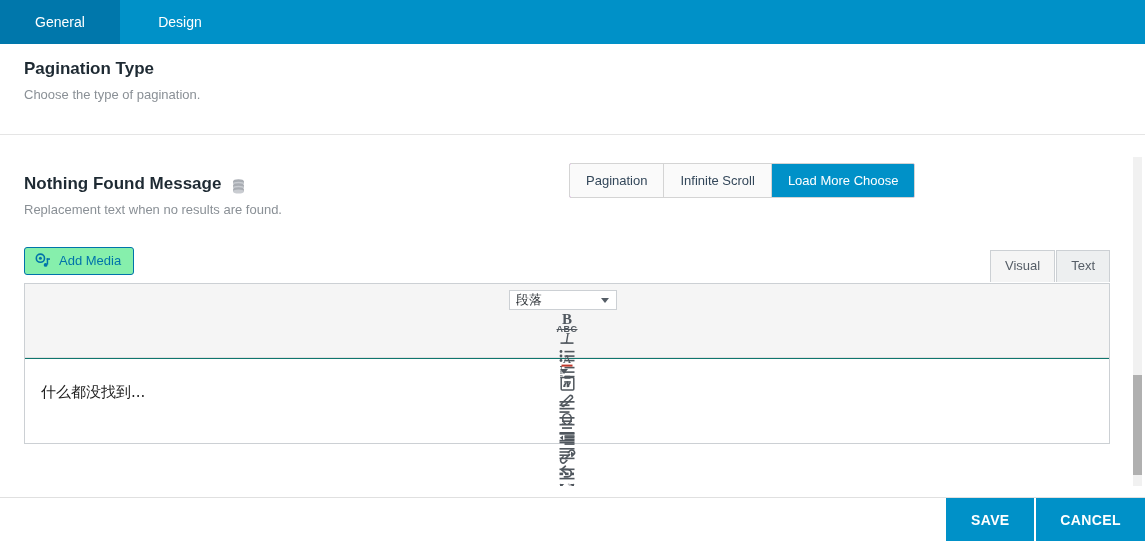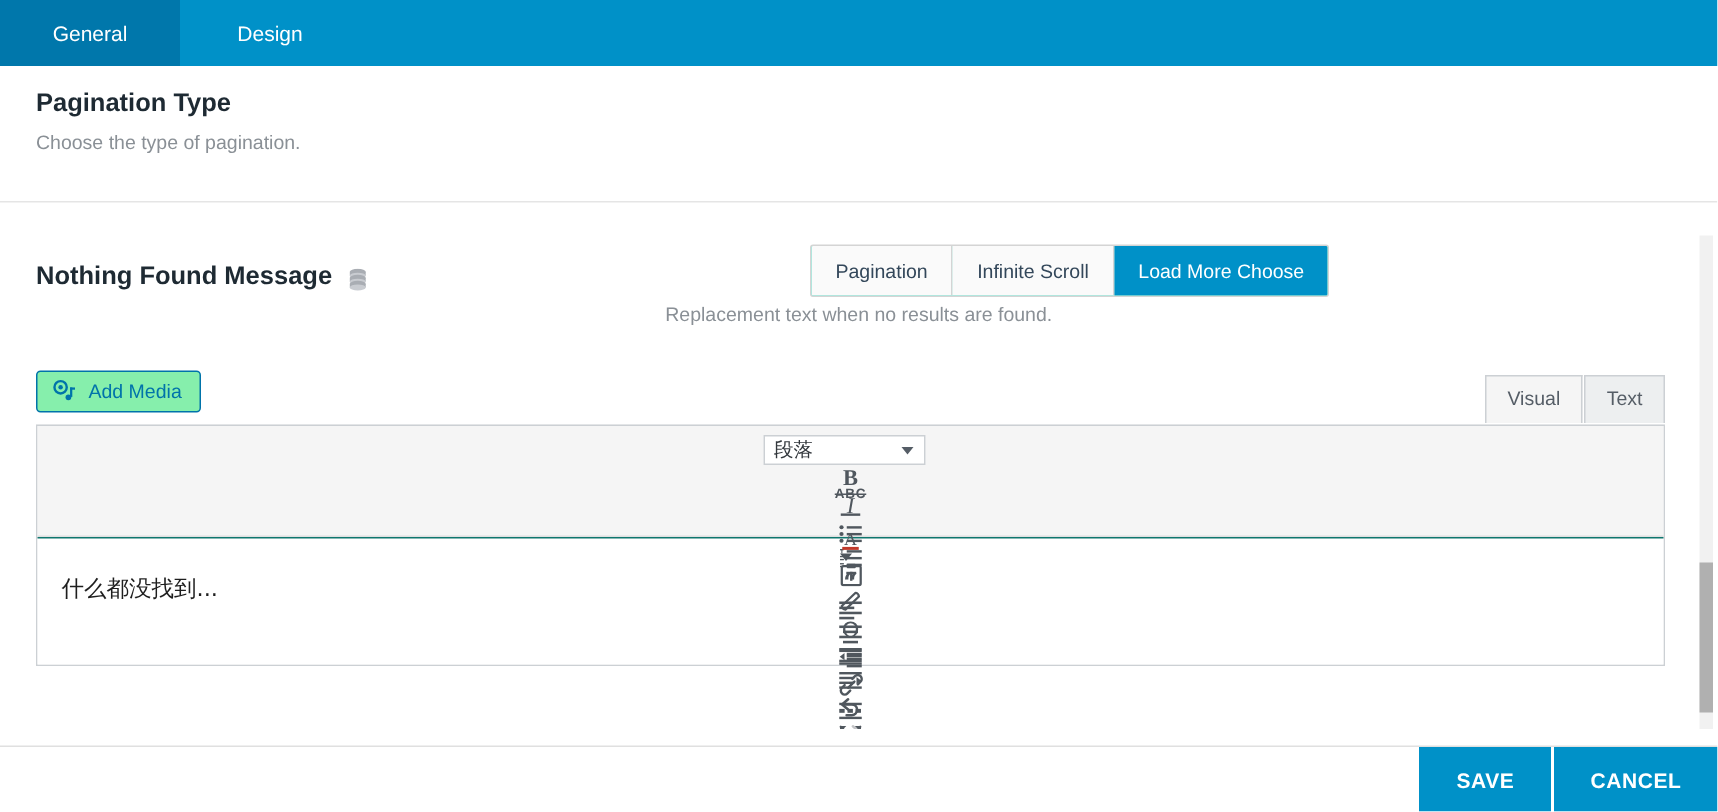--- a/index.html
+++ b/index.html
@@ -153,47 +153,46 @@
     width: 13px;
     height: 15px;
     margin-left: 11px;
     position: relative;
     top: 1px;
   }
 
   
   .btn-group {
     position: absolute;
-    left: 540px;
+    left: 569px;
     top: 119px;
     display: flex;
     border: 1px solid #d4d4d4;
     border-radius: 2px;
     overflow: hidden;
-    background: #5eead4;
+    background: #d946ef;
   }
   .btn-group .seg {
     font-size: 13px;
     color: #33475a;
     padding: 9px 16px;
     background: #fafafa;
     border-right: 1px solid #d4d4d4;
     cursor: pointer;
     user-select: none;
     line-height: 15px;
   }
   .btn-group .seg:last-child { border-right: none; }
   .btn-group .seg.active {
     background: #0091c8;
     color: #ffffff;
   }
 
   .row-nothing {
     padding-top: 38px;
-    text-align: center;
   }
 
   
   .editor-wrap {
     position: relative;
     margin: 28px 24px 0 24px;
     width: 1086px;
     box-sizing: border-box;
   }
   .addmedia-row {

